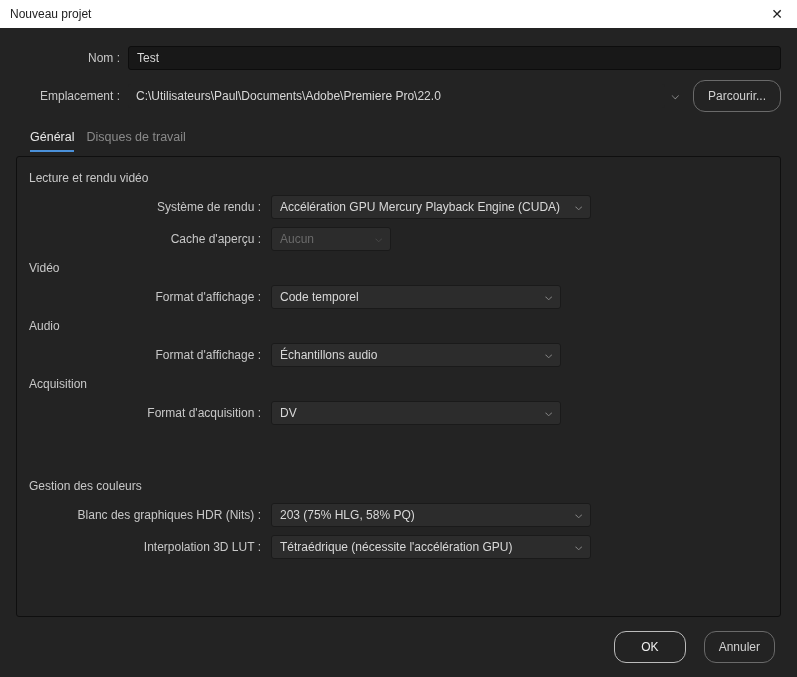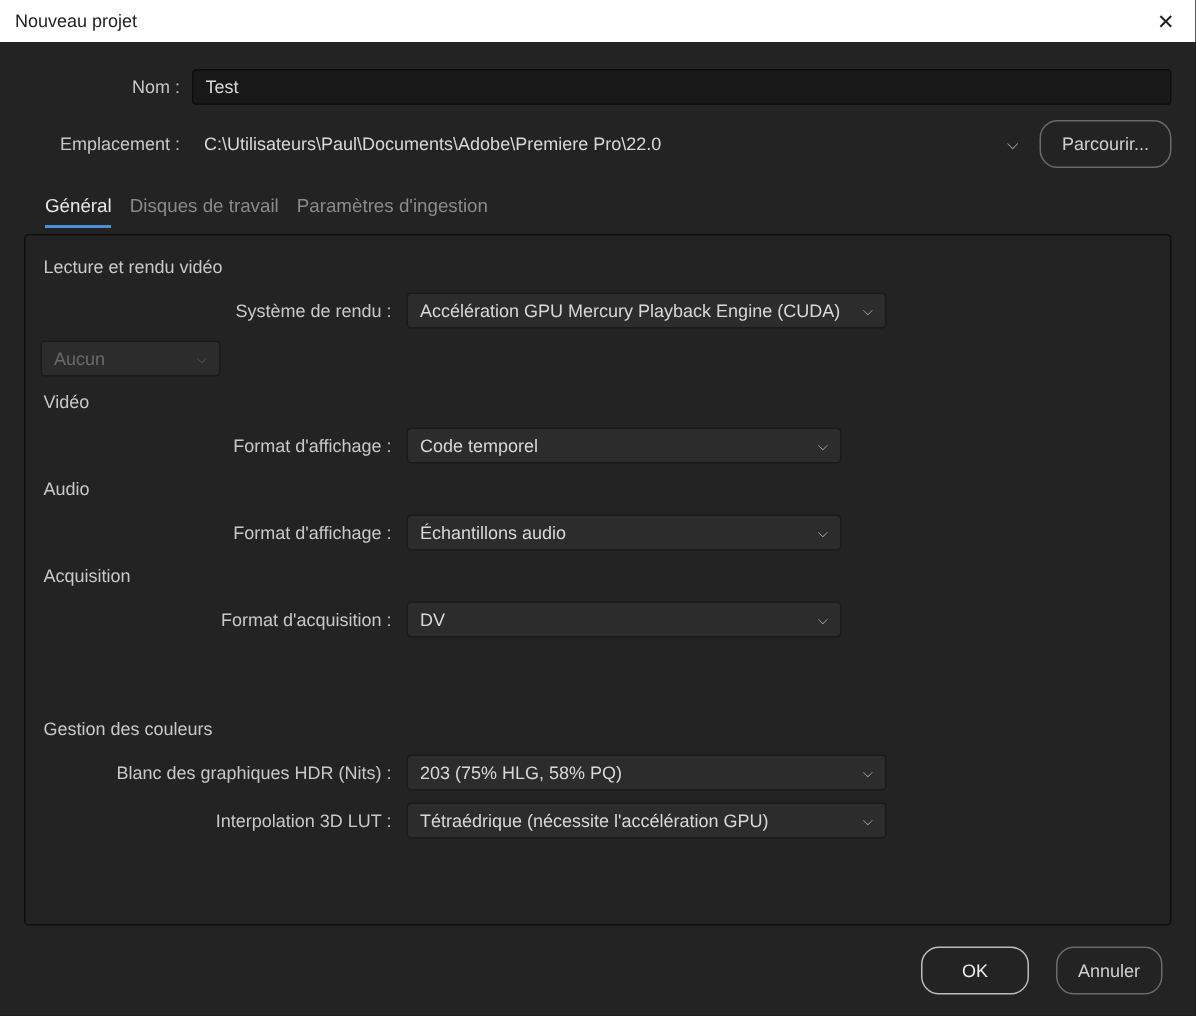--- a/index.html
+++ b/index.html
@@ -185,34 +185,34 @@
   <div class="row location-row">
     <span class="row-label top-label">Emplacement :</span>
     <span class="text-input" style="display:flex;align-items:center;">C:\Utilisateurs\Paul\Documents\Adobe\Premiere Pro\22.0</span>
     <span class="chevron">⌵</span>
     <button class="btn-pill">Parcourir...</button>
   </div>
 
   <div class="tabs">
     <div class="tab active">Général</div>
     <div class="tab">Disques de travail</div>
-    <div class="tab">Paramètres d'ingestion</div>
   </div>
 
   <div class="panel">
 
     <div class="section-title first">Lecture et rendu vidéo</div>
     <div class="field-row">
       <span class="field-label">Système de rendu :</span>
       <div class="select w-wide">
         <span>Accélération GPU Mercury Playback Engine (CUDA)</span>
         <span class="chev">⌵</span>
       </div>
     </div>
     <div class="field-row">
+      <span class="field-label">Cache d'aperçu :</span>
       <div class="select w-narrow disabled">
         <span>Aucun</span>
         <span class="chev">⌵</span>
       </div>
     </div>
 
     <div class="section-title">Vidéo</div>
     <div class="field-row">
       <span class="field-label">Format d'affichage :</span>
       <div class="select w-mid">

